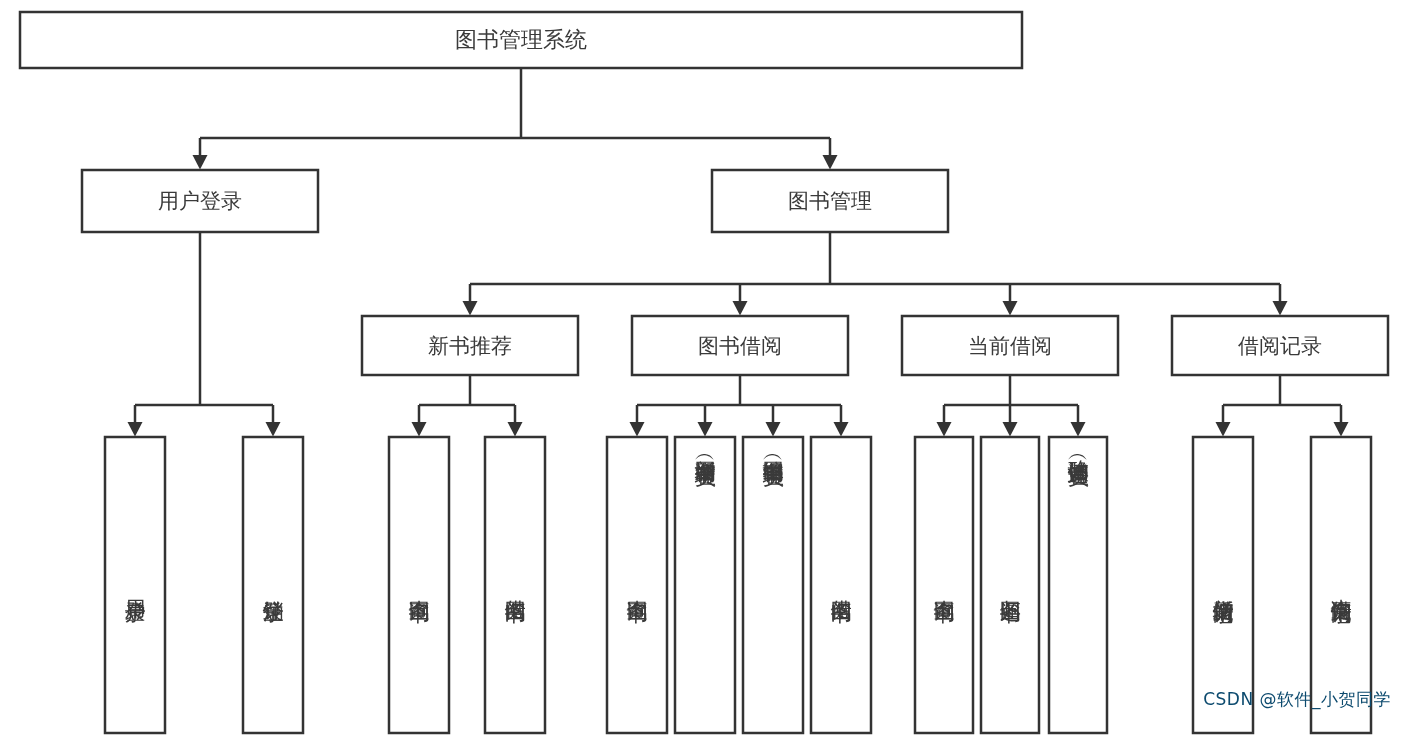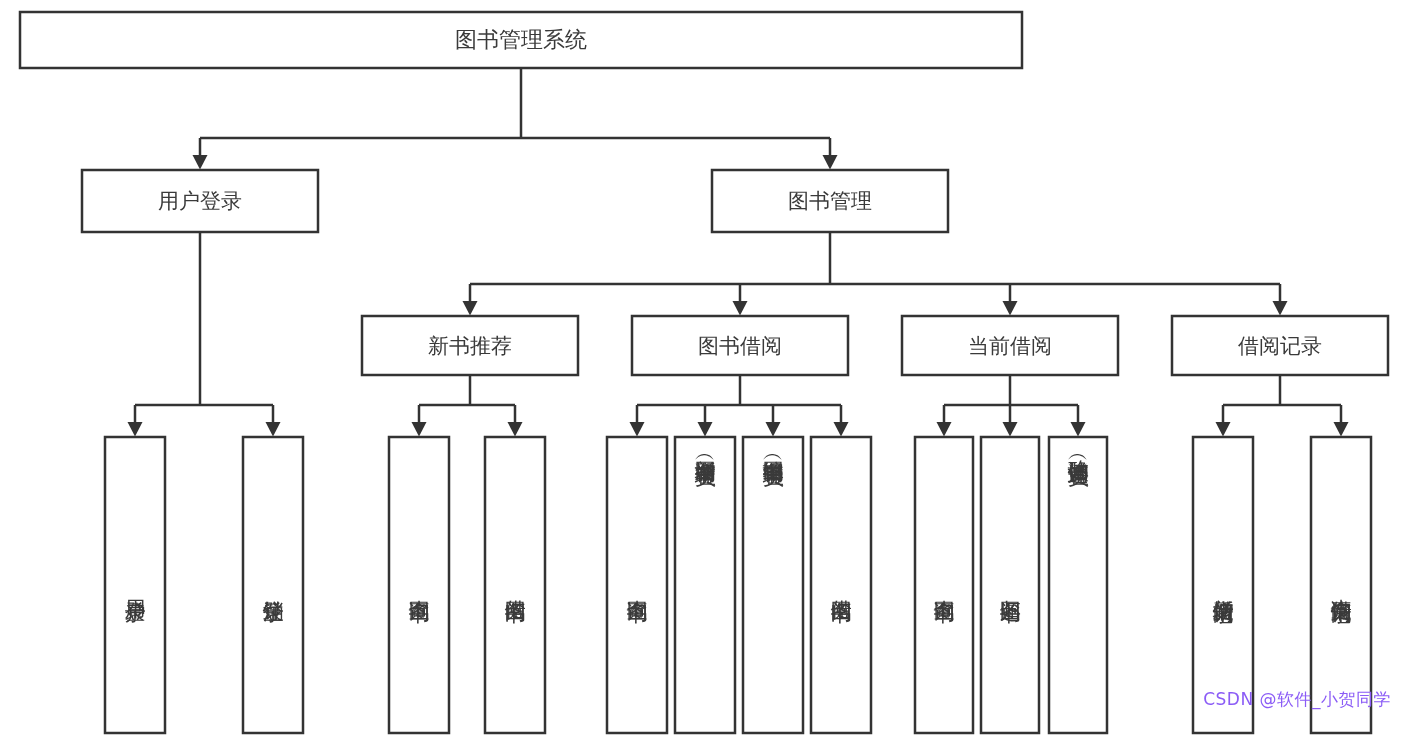--- a/index.html
+++ b/index.html
@@ -67,21 +67,21 @@
     letter-spacing: 1px;
     white-space: nowrap;
     text-align: center;
   }
   .watermark {
     position: absolute;
     right: 14px;
     bottom: 6px;
     font-family: "DejaVu Sans", "Liberation Sans", sans-serif;
     font-size: 17px;
-    color: #8b5cf6;
+    color: #0c4a6e;
     letter-spacing: 0.5px;
     white-space: nowrap;
   }
 </style>
 </head>
 <body>
 
 <div id="diagram-root">
   <svg class="diagram-canvas" id="diagram-canvas" viewBox="0 0 1405 747">
       <g>

